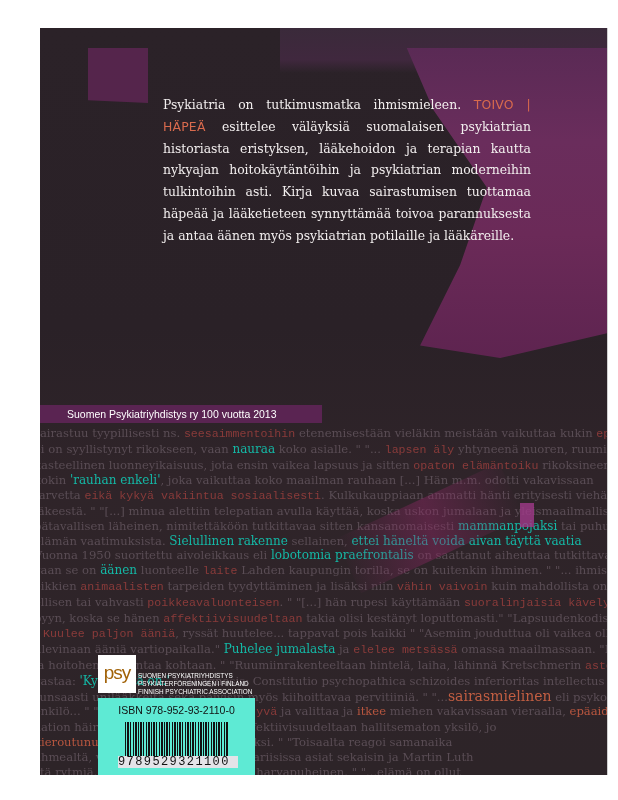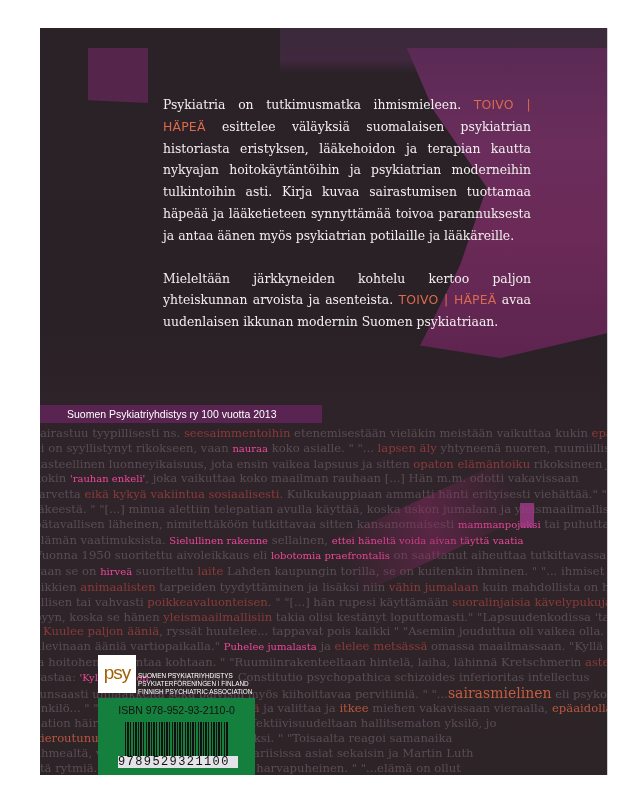--- a/index.html
+++ b/index.html
@@ -58,22 +58,22 @@
       color: #ffffff; font-family: "Liberation Sans", sans-serif; font-size: 10.5px;
       line-height: 18px; padding-left: 27px; box-sizing: border-box;
     }
 
     
     .quotes {
       position: absolute; left: 0; top: 398px; width: 567px; height: 349px; overflow: hidden;
       color: #5a4d55; font-size: 11.6px; line-height: 14.8px; white-space: nowrap;
     }
     .quotes .line { display: block; margin-left: -6px; }
-    .quotes .hl { color: #8a3b3a; }
-    .quotes .hl-big { color: #ec4899; font-size: 10px; }
+    .quotes .hl { color: #8a3b3a; font-family: Liberation Mono, monospace; }
+    .quotes .hl-big { color: #14b8a6; font-size: 12px; }
     .quotes .hl-bright { color: #c25e42; font-size: 14px; }
     .quotes .hl-bright-s { color: #b8563f; text-align: right; }
 
     
     .logo-box {
       position: absolute; left: 98px; top: 655px; width: 38px; height: 38px;
       background: #ffffff;
       display: flex; align-items: center; justify-content: center;
     }
     .logo-box span {
@@ -82,21 +82,21 @@
     }
     .logo-text {
       position: absolute; left: 98px; top: 672px; transform: translateX(40px);
       color: #ffffff; font-family: "Liberation Sans", sans-serif; font-size: 6.4px; line-height: 8px;
     }
     .logo-text div { white-space: nowrap; }
 
     
     .isbn-block {
       position: absolute; left: 98px; top: 698px; width: 157px; height: 77px;
-      background: #15803d;
+      background: #5eead4;
     }
     .isbn-label {
       position: absolute; left: 0; top: 6px; width: 100%; text-align: center;
       font-family: "Liberation Sans", sans-serif; font-size: 10.5px; color: #111;
     }
     .barcode {
       position: absolute; left: 27px; top: 24px; width: 103px; height: 36px;
       background: repeating-linear-gradient(90deg,
         #111 0 1px, transparent 1px 2px, #111 2px 4px, transparent 4px 5px,
         #111 5px 6px, transparent 6px 8px, #111 8px 9px, transparent 9px 10px,
@@ -120,44 +120,41 @@
   <div class="quotes" id="quotes">
       <span class="line"><span>sairastuu tyypillisesti ns. </span><span class="hl">seesaimmentoihin</span><span> etenemisestään vieläkin meistään vaikuttaa kukin </span><span class="hl">epänormaalin</span></span>
       <span class="line"><span>ei on syyllistynyt rikokseen, vaan </span><span class="hl-big">nauraa</span><span> koko asialle. " "... </span><span class="hl">lapsen äly</span><span> yhtyneenä nuoren, ruumiillisesti tervee</span></span>
       <span class="line"><span>kasteellinen luonneyikaisuus, jota ensin vaikea lapsuus ja sitten </span><span class="hl">opaton elämäntoiku</span><span> rikoksineen ja vankeus</span></span>
       <span class="line"><span>kokin </span><span class="hl-big">'rauhan enkeli'</span><span>, joka vaikuttaa koko maailman rauhaan [...] Hän m.m. odotti vakavissaan </span></span>
       <span class="line"><span>tarvetta </span><span class="hl">eikä kykyä vakiintua sosiaalisesti</span><span>. Kulkukauppiaan ammatti hänti erityisesti viehättää." "Hän ei oso</span></span>
       <span class="line"><span>läkeestä. " "[...] minua alettiin telepatian avulla käyttää, koska uskon jumalaan ja yleismaailmallisiin asioihin, sekä kuk</span></span>
       <span class="line"><span>pätavallisen</span><span> läheinen, nimitettäköön tutkittavaa sitten kansanomaisesti </span><span class="hl-big">mammanpojaksi</span><span> tai puhuttakoon psyk</span></span>
       <span class="line"><span>elämän vaatimuksista. </span><span class="hl-big">Sielullinen rakenne</span><span> sellainen, </span><span class="hl-big">ettei häneltä voida aivan täyttä vaatia</span></span>
       <span class="line"><span>Vuonna 1950 suoritettu aivoleikkaus eli </span><span class="hl-big">lobotomia praefrontalis</span><span> on saattanut aiheuttaa tutkittavassa pers</span></span>
-      <span class="line"><span>vaan se on </span><span class="hl-big">hirveä</span><span> suoritettu </span><span class="hl">laite</span><span> Lahden kaupungin torilla, se on kuitenkin ihminen. " "... ihmiset osoittelivat</span></span>
-      <span class="line"><span>eikkien </span><span class="hl">animaalisten</span><span> tarpeiden tyydyttäminen ja lisäksi niin </span><span class="hl">vähin jumalaan</span><span> kuin mahdollista on hänen elämänsä si</span></span>
+      <span class="line"><span>vaan se on </span><span class="hl-big">äänen</span><span> luonteelle </span><span class="hl">laite</span><span> Lahden kaupungin torilla, se on kuitenkin ihminen. " "... ihmiset osoittelivat</span></span>
+      <span class="line"><span>eikkien </span><span class="hl">animaalisten</span><span> tarpeiden tyydyttäminen ja lisäksi niin </span><span class="hl">vähin vaivoin</span><span> kuin mahdollista on hänen elämänsä si</span></span>
       <span class="line"><span>ellisen</span><span> tai vahvasti </span><span class="hl">poikkeavaluonteisen</span><span>. " "[...] hän rupesi käyttämään </span><span class="hl">suoralinjaisia kävelypukuja</span></span>
-      <span class="line"><span>pyyn, koska se hänen </span><span class="hl">yleismaailmallisiin</span><span> takia olisi kestänyt loputtomasti." "Lapsuudenkodissa 'tavalliset jo</span></span>
+      <span class="line"><span>pyyn, koska se hänen </span><span class="hl">affektiivisuudeltaan</span><span> takia olisi kestänyt loputtomasti." "Lapsuudenkodissa 'tavalliset jo</span></span>
       <span class="line"><span>" </span><span class="hl">Kuulee paljon ääniä</span><span>, ryssät huutelee... tappavat pois kaikki " "Asemiin jouduttua oli vaikea olla. Keskuyks</span></span>
       <span class="line"><span>ulevinaan ääniä vartiopaikalla." </span><span class="hl-big">Puhelee jumalasta</span><span> ja </span><span class="hl">elelee metsässä</span><span> omassa maailmassaan. "Kyllä minä he</span></span>
       <span class="line"><span>ja hoitohenkilökuntaa kohtaan. " "Ruumiinrakenteeltaan hintelä, laiha, lähinnä Kretschmerin </span><span class="hl">asteeniseen</span></span>
       <span class="line"><span>vastaa: </span><span class="hl-big">'Kyllä niitä on.'</span><span> " "Diagnosis: Constitutio psychopathica schizoides inferioritas intellectus </span></span>
       <span class="line"><span>runsaasti unilääkkeitä sekä päivisin myös kiihoittavaa pervitiiniä. " "...</span><span class="hl-bright">sairasmielinen</span><span> eli psykopaattinen,</span></span>
       <span class="line"><span>enkilö... " "Hän on </span><span class="hl">herkästi kyyneltyvä</span><span> ja valittaa ja </span><span class="hl-bright-s">itkee</span><span> miehen vakavissaan vieraalla, </span><span class="hl-bright-s">epäaidolla</span><span>, teatraalisell</span></span>
       <span class="line"><span>aation häiriintymise</span><span>                                        </span><span>apaa käyttävä affektiivisuudeltaan hallitsematon yksilö, jo</span></span>
       <span class="line"><span class="hl-bright-s">kieroutunut</span><span> :</span><span>                                    </span><span>aremmin ymmärrettäväksi. " "Toisaalta reagoi samanaika</span></span>
       <span class="line"><span>ahmealtä, voima</span><span>                                   </span><span>a psykopaatilta. " "Pariisissa asiat sekaisin ja Martin Luth</span></span>
       <span class="line"><span>stä rytmiä. </span><span class="hl-bright-s">Ään</span><span>                                   </span><span>"Itsekseen vetäytyvä, harvapuheinen. " "...elämä on ollut</span></span>
     </div>
   <div class="paint-streak"></div>
   <div class="paint-pink"></div>
 
   <div class="blurb">
     <p>
       <span>Psykiatria on tutkimusmatka ihmismieleen. </span><span class="accent">TOIVO | HÄPEÄ</span><span> esittelee väläyksiä suomalaisen psykiatrian historiasta eristyksen, lääkehoidon ja terapian kautta nykyajan hoitokäytäntöihin ja psykiatrian moderneihin tulkintoihin asti. Kirja kuvaa sairastumisen tuottamaa häpeää ja lääketieteen synnyttämää toivoa parannuksesta ja antaa äänen myös psykiatrian potilaille ja lääkäreille.</span>
-    </p>
-    <p>
-      <span>Mieleltään järkkyneiden kohtelu kertoo paljon yhteiskunnan arvoista ja asenteista. </span><span class="accent">TOIVO | HÄPEÄ</span><span> avaa uudenlaisen ikkunan modernin Suomen psykiatriaan.</span>
     </p>
   </div>
 
   <div class="banner">Suomen Psykiatriyhdistys ry 100 vuotta 2013</div>
 </div>
 
 <div class="logo-box">
   <span>psy</span>
 </div>
 <div class="logo-text">

